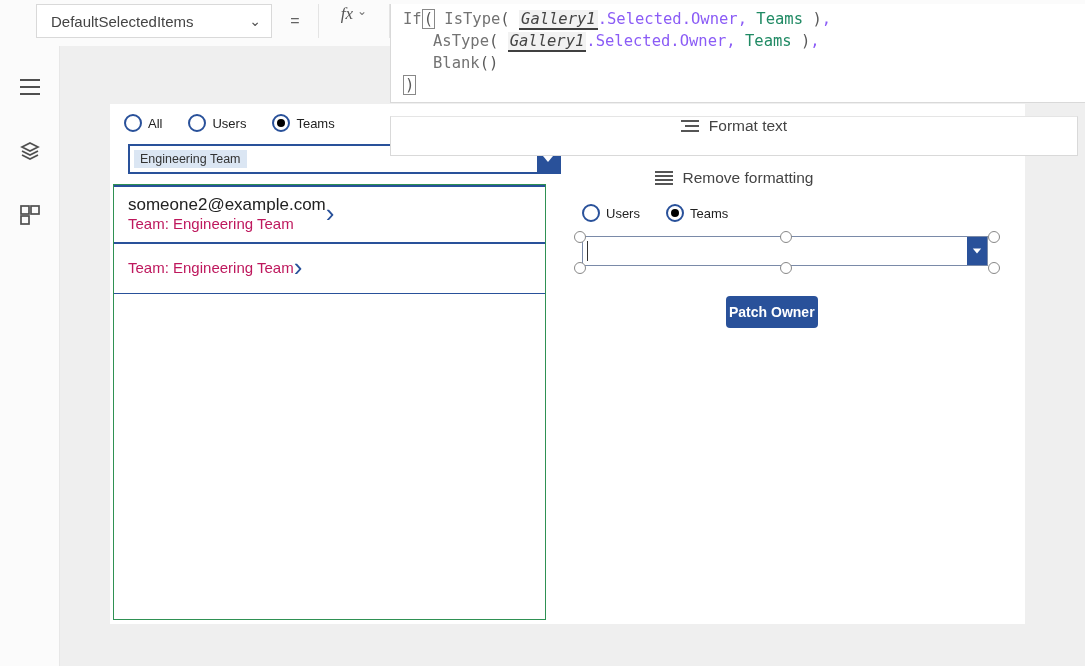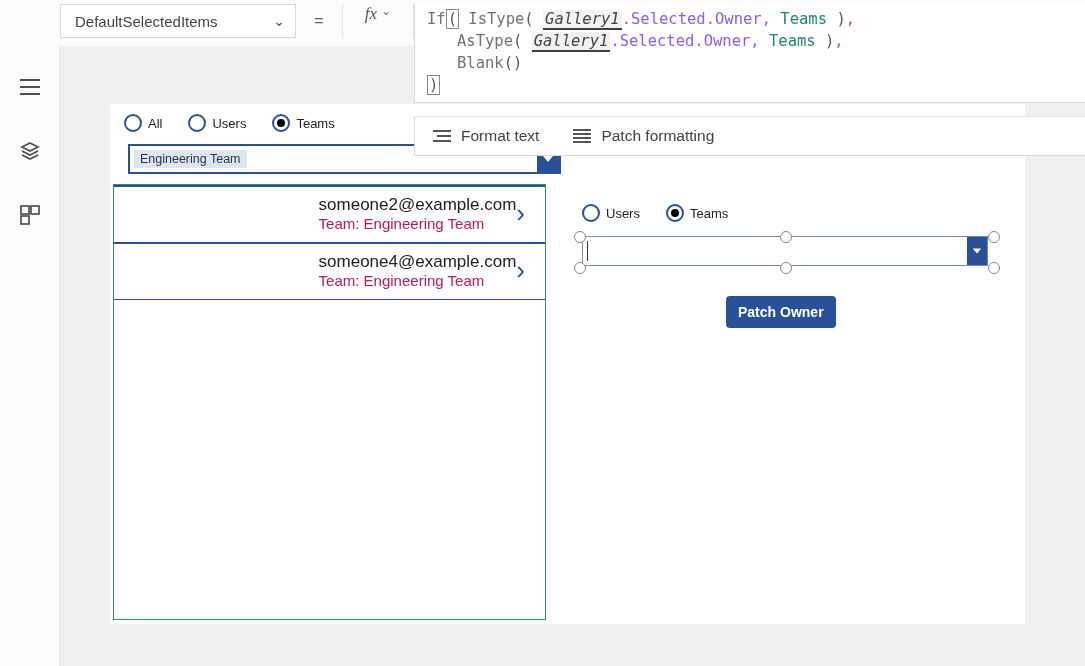--- a/index.html
+++ b/index.html
@@ -10,21 +10,20 @@
     color: #333;
     width: 1085px;
     height: 666px;
     overflow: hidden;
   }
   
   .top-bar {
     display: flex;
     align-items: stretch;
     height: 45px;
-    margin-left: 24px;
   }
   .prop-select {
     margin: 4px 0 0 36px;
     width: 236px;
     height: 34px;
     border: 1px solid #d9d9d9;
     background: #fff;
     display: flex;
     align-items: center;
     justify-content: space-between;
@@ -86,20 +85,21 @@
     height:40px;
     background:#fff;
     border:1px solid #d9d9d9;
     border-top:1px solid #e5e5e5;
     display:flex;
     align-items:center;
     padding:0 18px;
     gap:34px;
     z-index:20;
     box-sizing:border-box;
+    flex-direction:column;
   }
   .ft-btn { display:flex; align-items:center; gap:10px; font-size:15.5px; color:#444; }
   .ft-icon {display:inline-flex;}
   
   .left-rail {
     position:absolute;
     left:0; top:46px;
     width:60px;
     height:620px;
     border-right:1px solid #e7e7e7;
@@ -172,21 +172,21 @@
     border:1px solid #2f9154;
     box-sizing:border-box;
     background:#fff;
   }
   .gallery-item{
     border:1px solid #29519a;
     border-left:none; border-right:none;
     padding:8px 14px 10px 14px;
     display:flex;
     align-items:center;
-    justify-content:flex-end;
+    justify-content:flex-start;
   }
   .gallery-item:first-child{border-top:2px solid #29519a;}
   .gi-text .line1{font-size:17px; color:#222;}
   .gi-text .line2{font-size:15px; color:#be185d;}
   .gi-arrow{font-size:26px; color:#29519a; padding-right:6px;}
   
   .radio-row.right{ position:absolute; left:472px; top:100px; gap:6px;}
   
   .sel-combo-wrap{position:absolute; left:460px; top:128px; width:430px; height:40px;}
   .sel-combo{
@@ -207,21 +207,21 @@
   .sel-handle{position:absolute; width:10px; height:10px; background:#fff; border:1px solid #888; border-radius:50%;}
   
   .patch-btn{
     position:absolute;
     left:616px;
     top:192px;
     background:#29519a;
     color:#fff;
     font-size:14px;
     font-weight:600;
-    padding:8px 12px;
+    padding:8px 3px;
     border-radius:4px;
   }
 </style>
 </head>
 <body>
 
 <div class="top-bar">
   <div class="prop-select">
     <span>DefaultSelectedItems</span>
     <span class="chev">⌄</span>
@@ -262,21 +262,21 @@
       </div>
       <div class="ft-btn">
         <span class="ft-icon">
           <svg width="18" height="14" viewBox="0 0 18 14">
               <rect x="0" y="0" width="18" height="2" fill="#555"></rect>
               <rect x="0" y="4" width="18" height="2" fill="#555"></rect>
               <rect x="0" y="8" width="18" height="2" fill="#555"></rect>
               <rect x="0" y="12" width="18" height="2" fill="#555"></rect>
             </svg>
         </span>
-        <span>Patch formatting</span>
+        <span>Remove formatting</span>
       </div>
     </div>
   </div>
 </div>
 
 <div class="left-rail">
   <div class="rail-icon">
     <svg width="20" height="16" viewBox="0 0 20 16">
         <rect y="0" width="20" height="2" fill="#4f4f4f"></rect>
         <rect y="7" width="20" height="2" fill="#4f4f4f"></rect>
@@ -323,21 +323,20 @@
   <div class="gallery">
     <div class="gallery-item">
       <div class="gi-text">
         <div class="line1">someone2@example.com</div>
         <div class="line2">Team: Engineering Team</div>
       </div>
       <div class="gi-arrow">›</div>
     </div>
     <div class="gallery-item">
       <div class="gi-text">
-        <div class="line1">someone4@example.com</div>
         <div class="line2">Team: Engineering Team</div>
       </div>
       <div class="gi-arrow">›</div>
     </div>
   </div>
 
   <div class="radio-row right">
     <span class="radio"></span>
     <span class="radio-label">Users</span>
     <span class="radio sel"></span>

